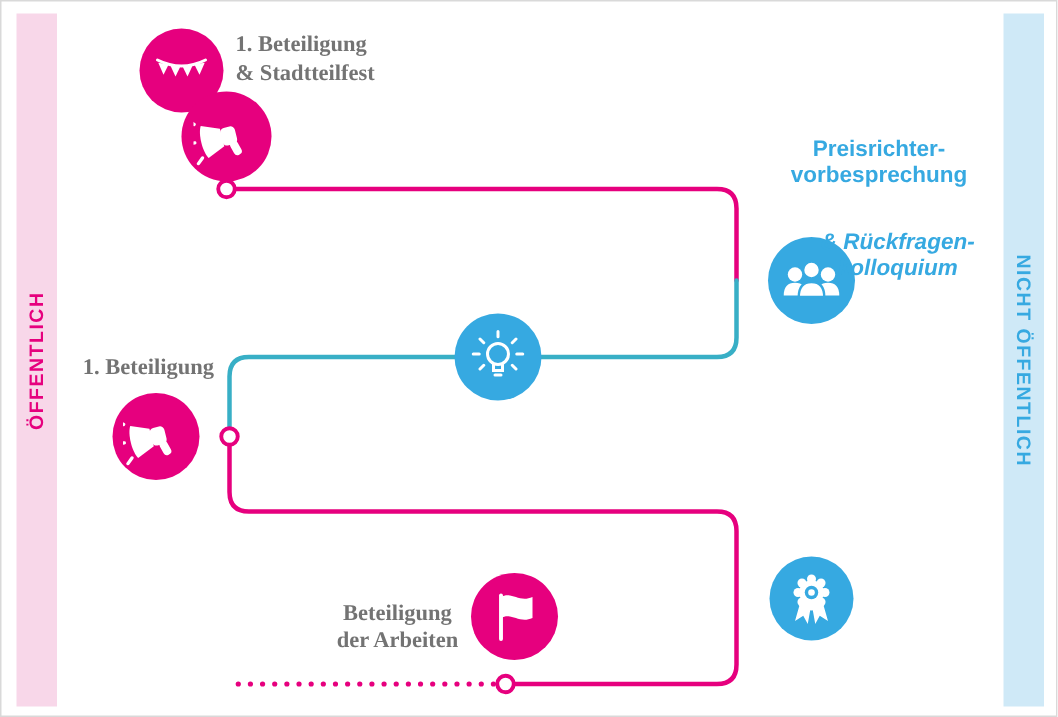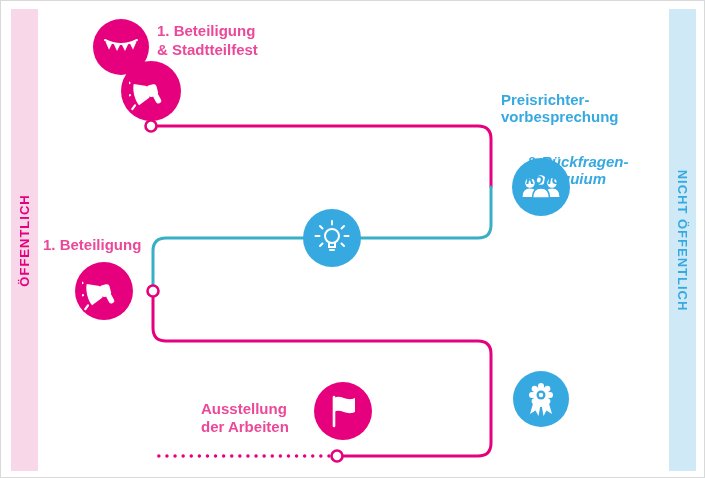--- a/index.html
+++ b/index.html
@@ -26,23 +26,23 @@
     position:absolute; border-radius:50%; z-index:2;
     display:flex; align-items:center; justify-content:center;
   }
   .pink { background:#e6007e; }
   .blue { background:#36a9e1; }
 
   .lbl {
     position:absolute; z-index:3; font-weight:bold; font-size:15px;
     line-height:18px; white-space:pre-line;
   }
-  .lbl-pink { color:#ec4899; }
+  .lbl-pink { color:#737373;font-family:Liberation Serif, serif; }
   .lbl-blue { color:#36a9e1; }
-  .ta-c { text-align:left; }
+  .ta-c { text-align:center; }
 </style>
 </head>
 <body>
 
 <div id="stage">
 
   <div class="band band-left">
     <span>ÖFFENTLICH</span>
   </div>
   <div class="band band-right">
@@ -147,16 +147,16 @@
 
   <div class="lbl lbl-blue ta-c" style="left:500px;top:90px;width:170px;line-height:17px;">Preisrichter-
 vorbesprechung</div>
   <div class="lbl lbl-blue ta-c" style="left:525px;top:152px;width:145px;line-height:17px;font-style:italic;">&amp; Rückfragen-
 kolloquium</div>
 
 
   <div class="lbl lbl-pink ta-c" style="left:42px;top:235px;width:112px;">1. Beteiligung</div>
 
 
-  <div class="lbl lbl-pink ta-c" style="left:200px;top:399px;width:128px;">Ausstellung
+  <div class="lbl lbl-pink ta-c" style="left:200px;top:399px;width:128px;">Beteiligung
 der Arbeiten</div>
 
 </div>
 
 </body></html>

